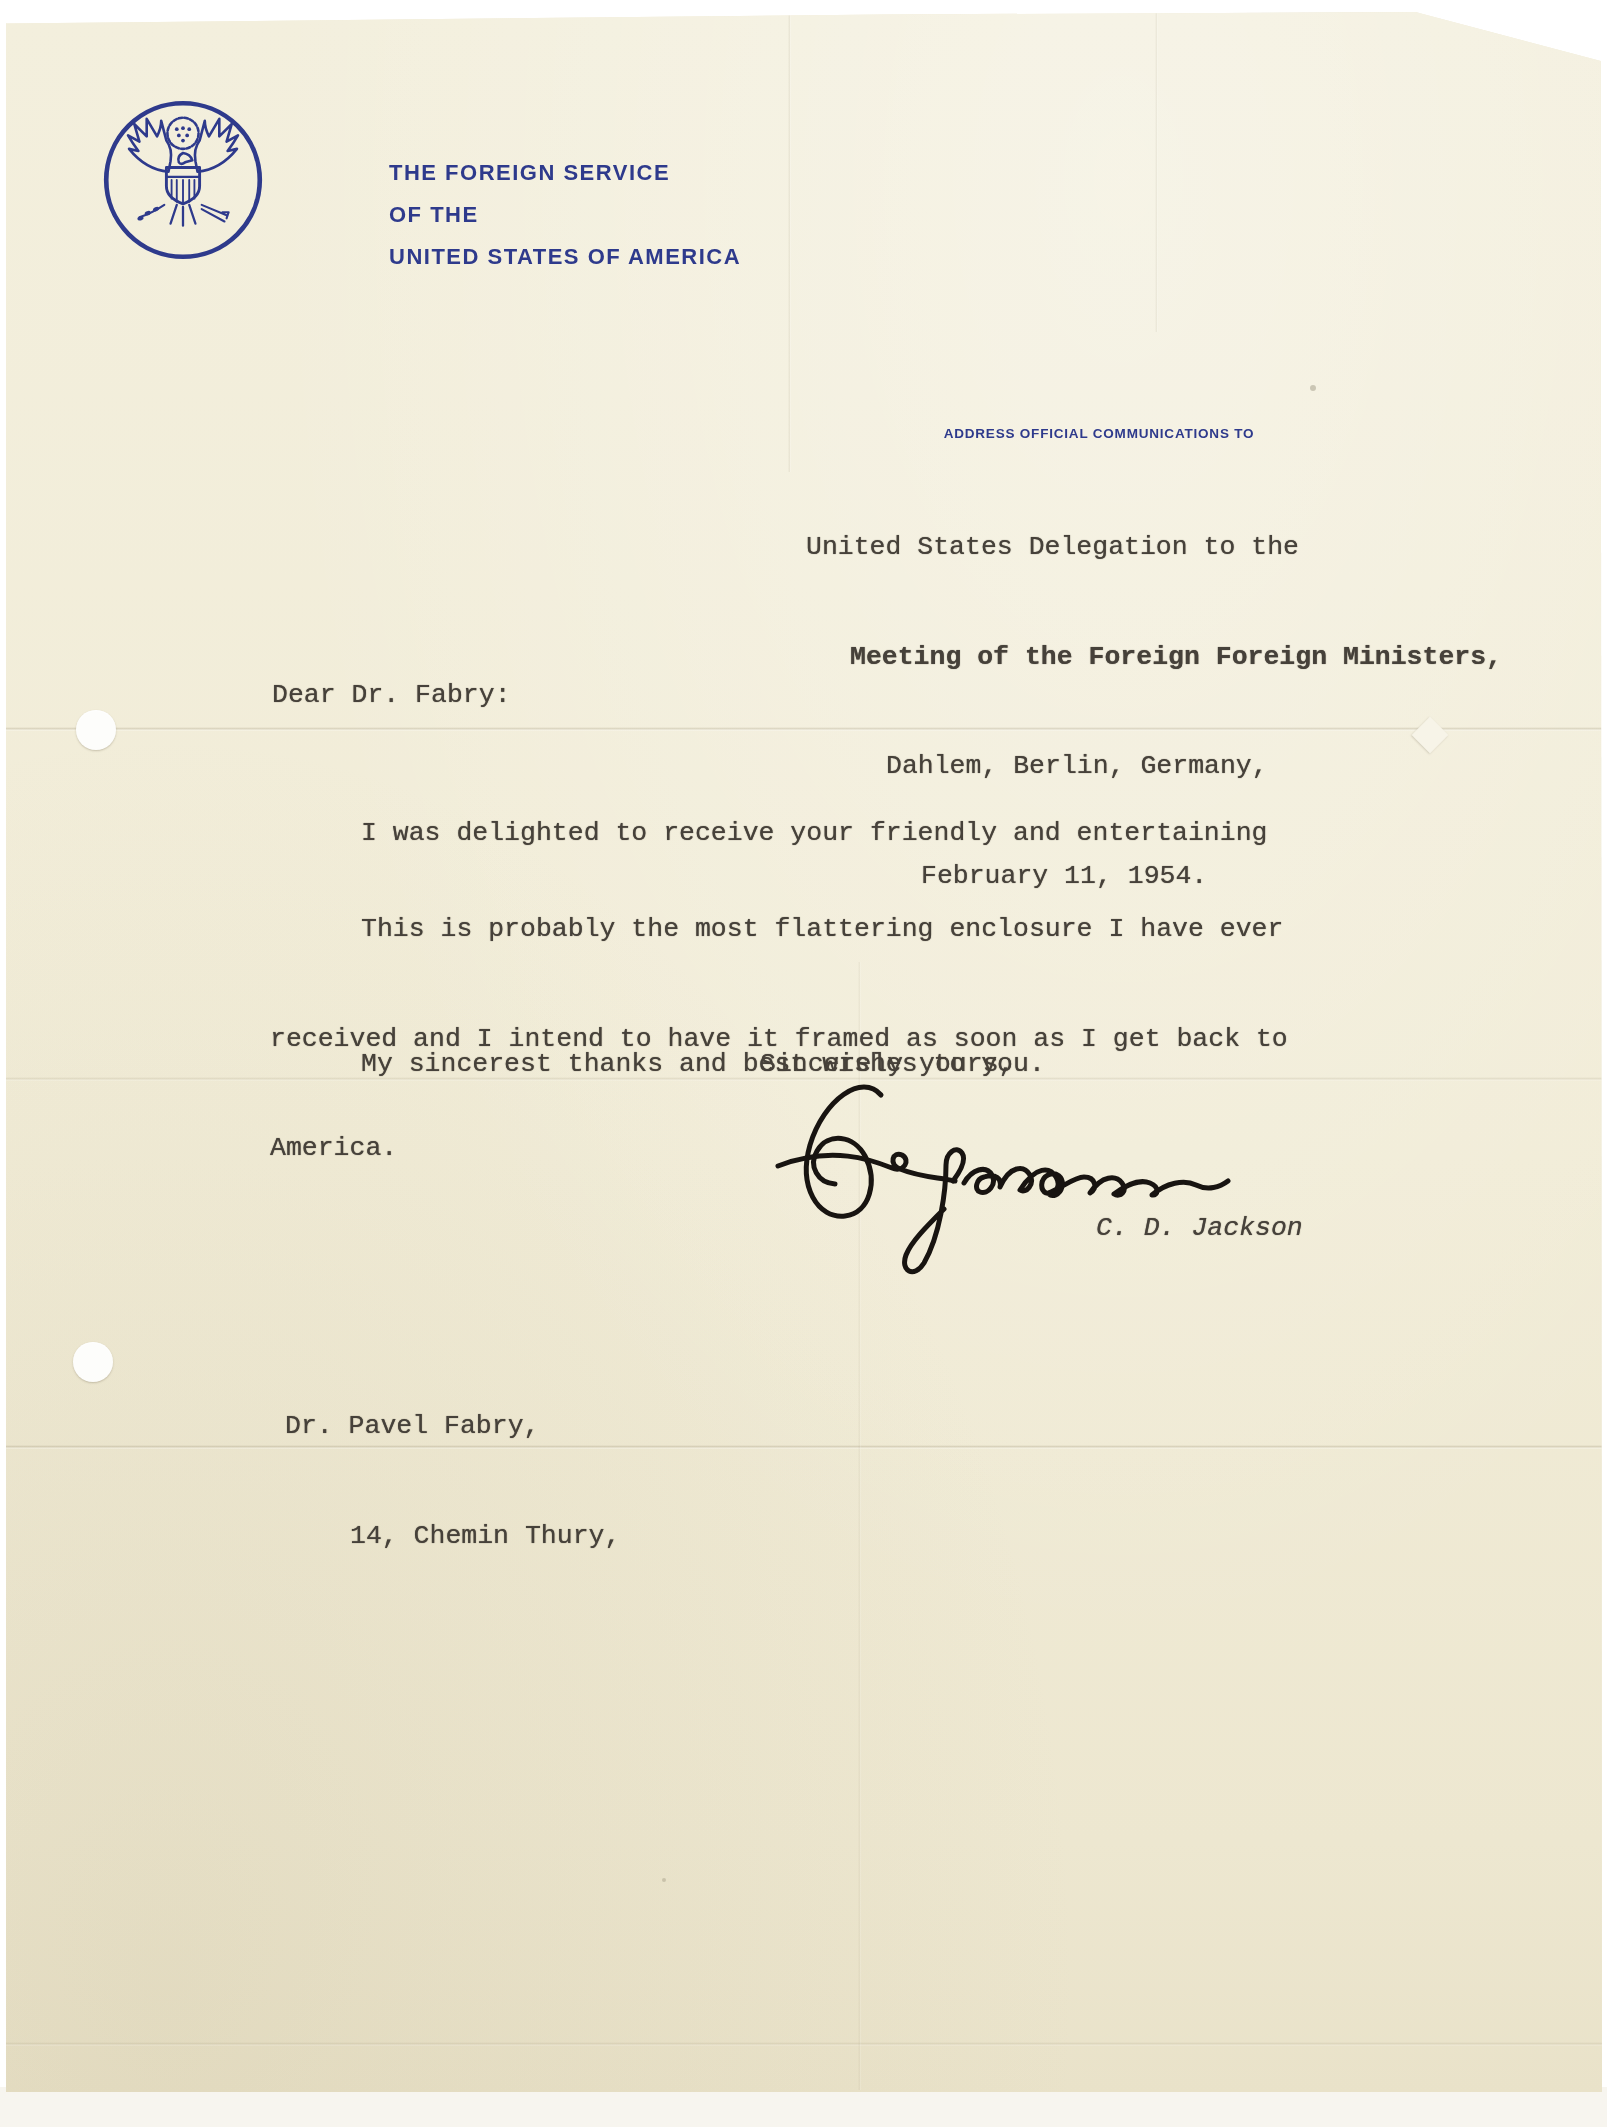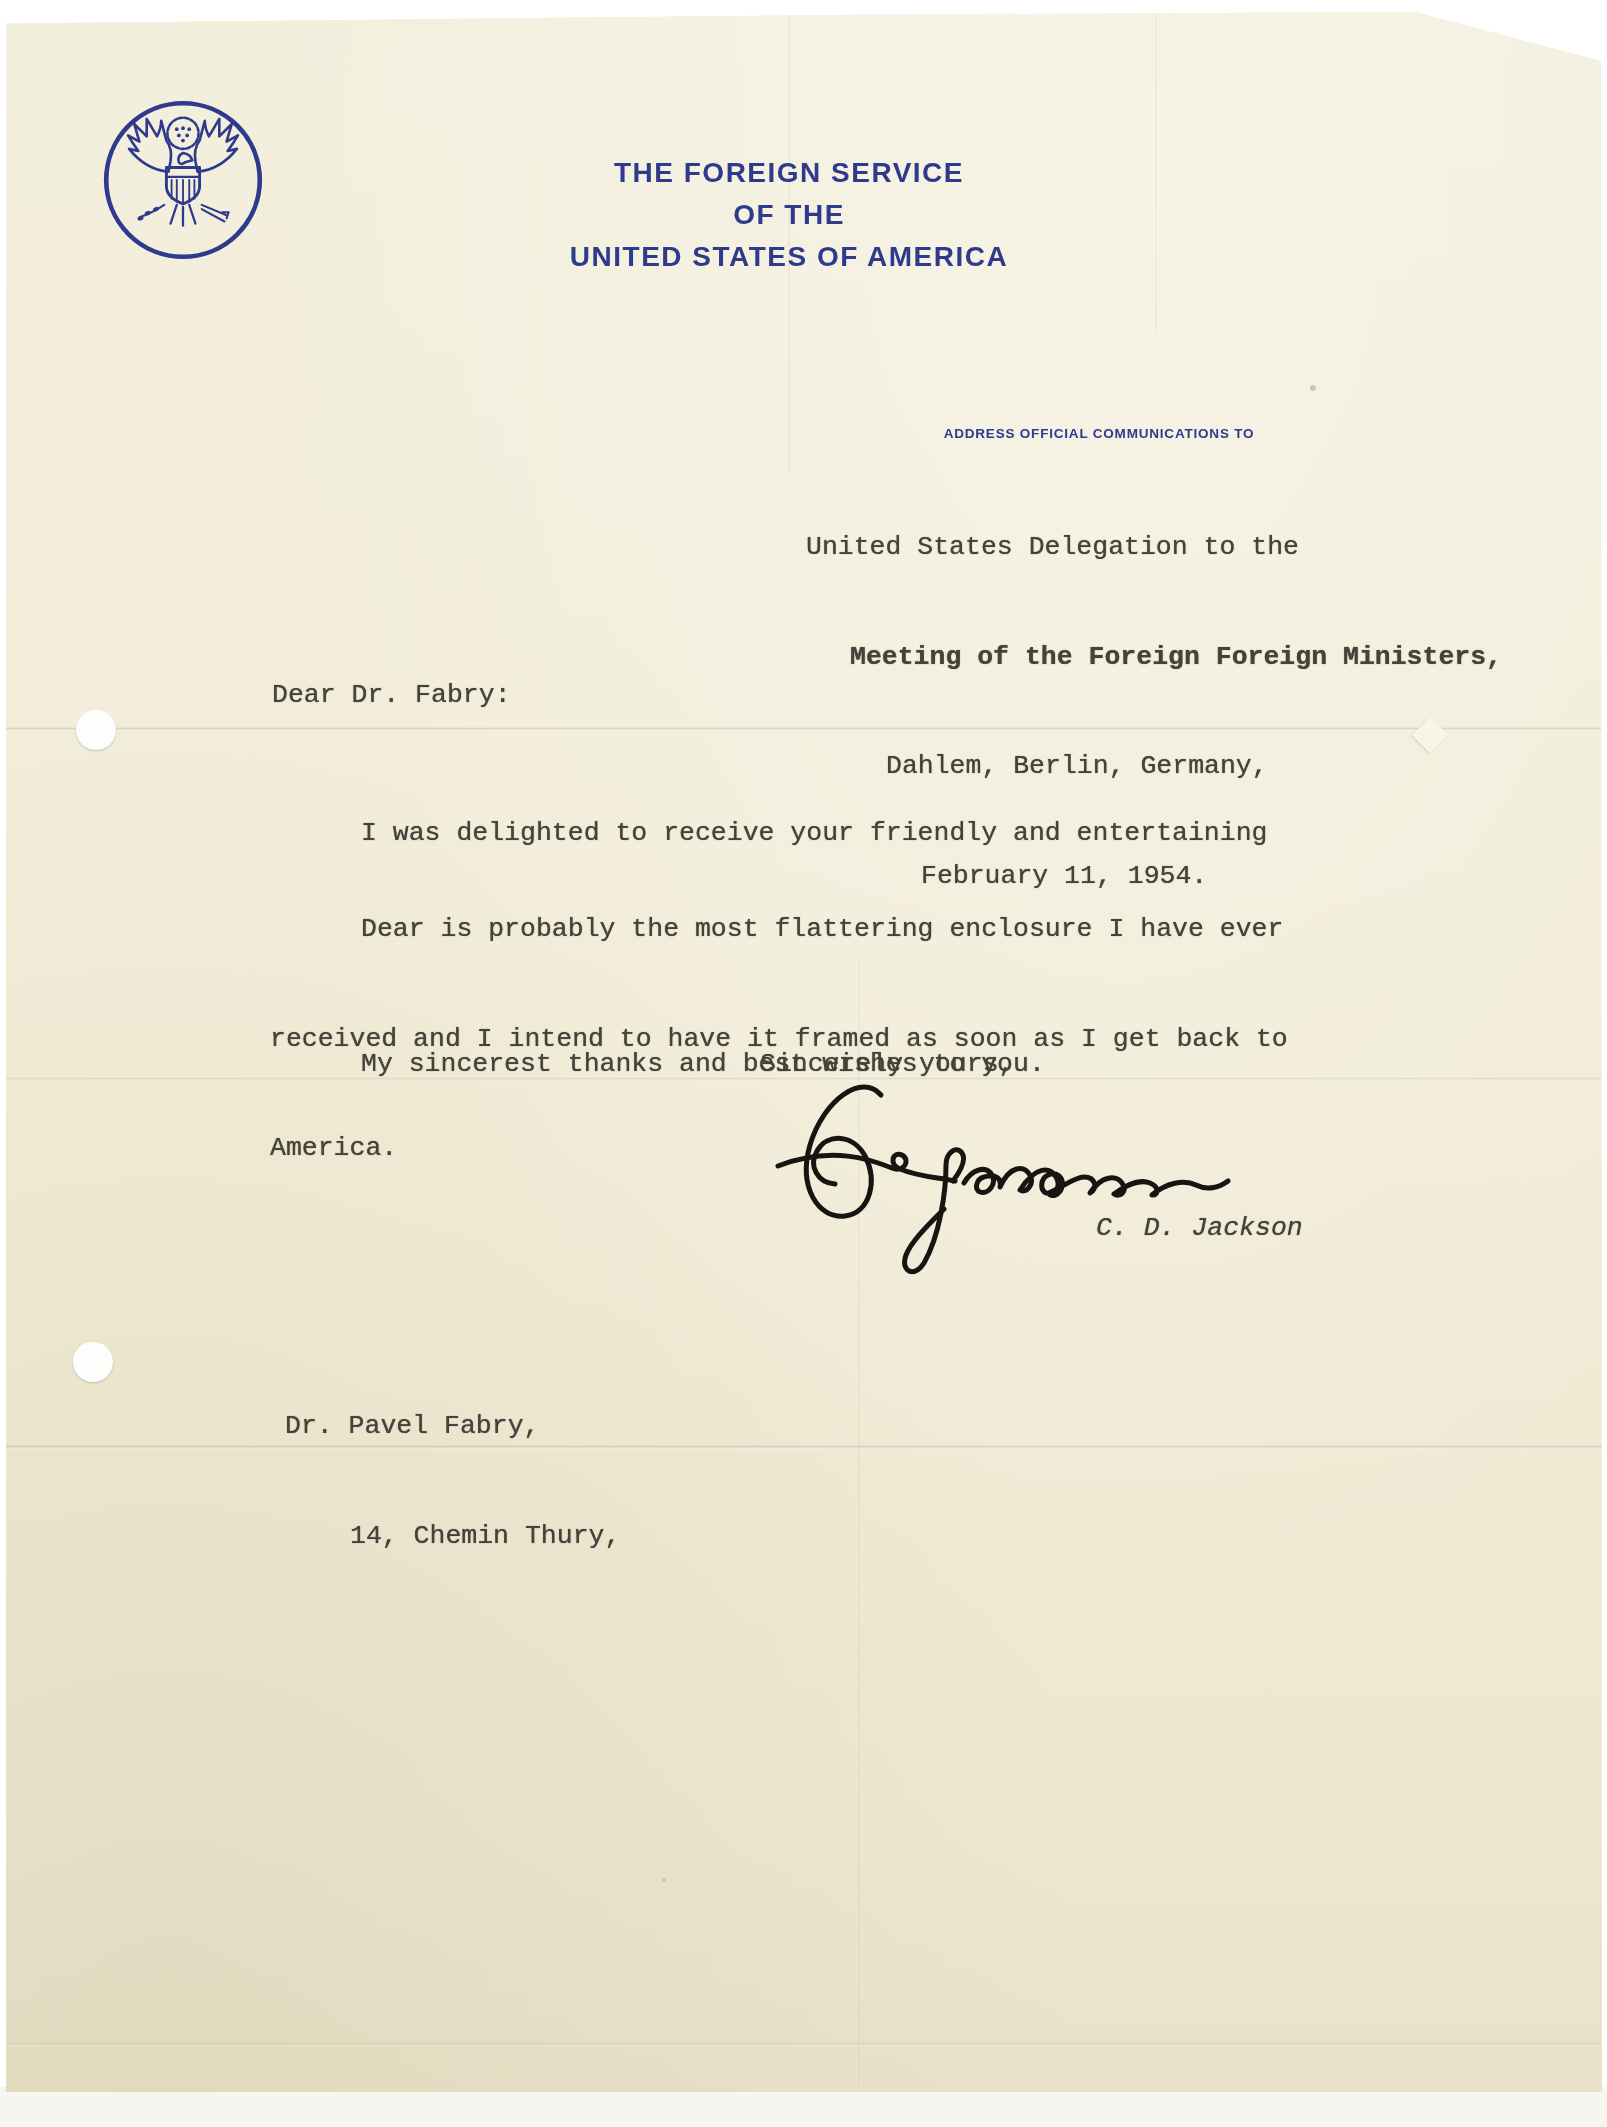--- a/index.html
+++ b/index.html
@@ -30,22 +30,22 @@
     background:linear-gradient(90deg, rgba(146,134,104,0) 0%, rgba(140,128,98,0.22) 45%, rgba(255,255,255,0.35) 80%, rgba(255,255,255,0) 100%);}
   .punch-hole{position:absolute;width:40px;height:40px;border-radius:50%;
     background:#fdfdfb;
     box-shadow:0 1px 2px rgba(120,110,85,0.35), inset 0 1px 2px rgba(255,255,255,0.9);}
   .fleck-diamond{position:absolute;width:26px;height:26px;background:#f7f4e8;
     transform:rotate(45deg);box-shadow:0 1px 2px rgba(130,120,95,0.30);}
   .speck{position:absolute;border-radius:50%;background:rgba(92,82,60,0.55);}
 
   
   .seal{position:absolute;left:94px;top:80px;width:166px;height:176px;}
-  .letterhead{position:absolute;left:383px;top:140px;width:800px;text-align:center;
-    color:#2e3a8c;font-weight:bold;font-size:28px;letter-spacing:1.5px;line-height:42px;}
+  .letterhead{position:absolute;left:383px;top:140px;width:800px;
+    color:#2e3a8c;font-weight:bold;font-size:22px;letter-spacing:1.5px;line-height:42px;}
   .letterhead .lh-line{white-space:pre;}
   .address-note{position:absolute;left:893px;top:414px;width:400px;text-align:center;
     color:#2e3a8c;font-weight:bold;font-size:13.5px;letter-spacing:0.8px;white-space:pre;}
 
   
   .tw{font-family:"Liberation Mono", monospace;color:#46413a;
     text-shadow:0 0 1px rgba(70,64,52,0.85);font-size:26.5px;line-height:36.5px;white-space:pre;}
   .sender-block{position:absolute;left:800px;top:444px;}
   .sender-block .s0{padding-left:0;}
   .sender-block .s1{padding-left:44px;font-weight:bold;}
@@ -139,21 +139,21 @@
     <div class="s3">February 11, 1954.</div>
   </div>
 
   <div class="salutation tw">Dear Dr. Fabry:</div>
 
   <div class="body-par p1 tw">
     <div class="first">I was delighted to receive your friendly and entertaining</div>
   </div>
 
   <div class="body-par p2 tw">
-    <div class="first">Dear is probably the most flattering enclosure I have ever</div>
+    <div class="first">This is probably the most flattering enclosure I have ever</div>
     <div>received and I intend to have it framed as soon as I get back to</div>
     <div>America.</div>
   </div>
 
   <div class="body-par p3 tw">
     <div class="first">My sincerest thanks and best wishes to you.</div>
   </div>
 
   <div class="closing tw">Sincerely yours,</div>
 

